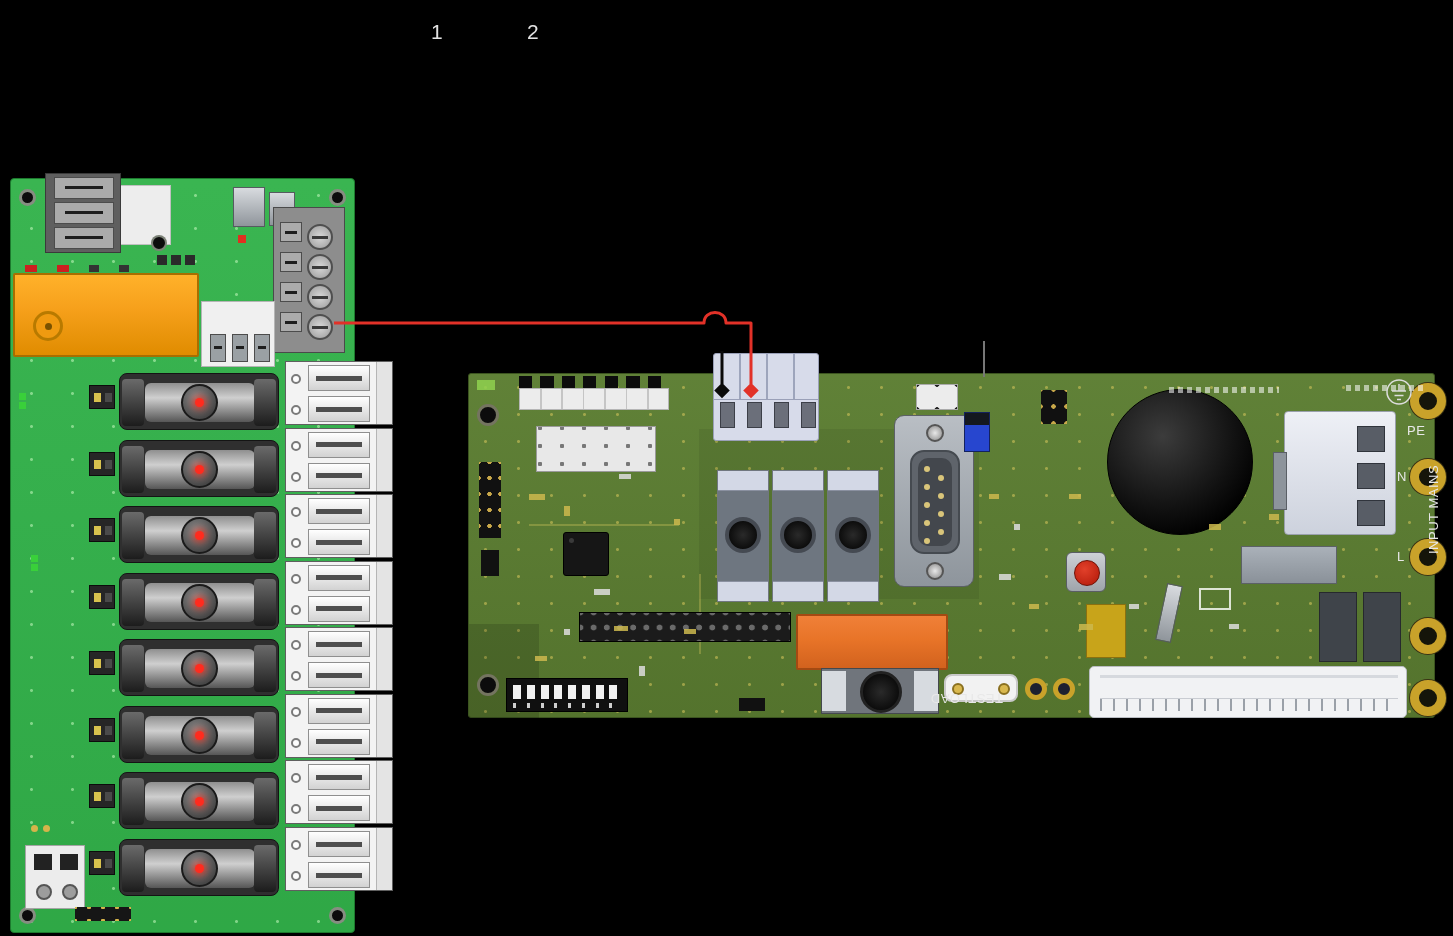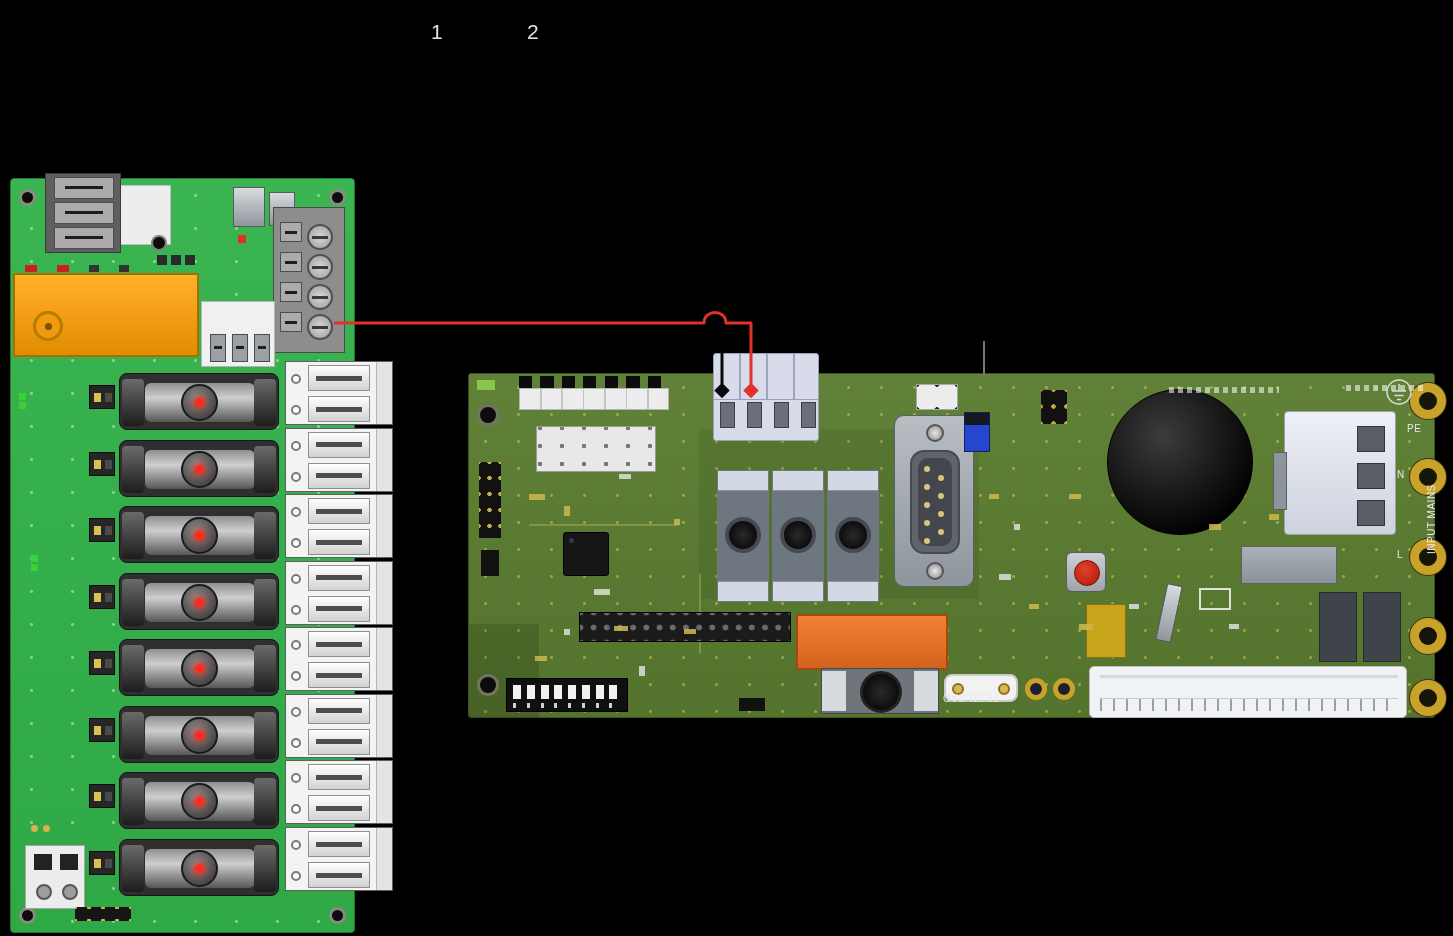--- a/index.html
+++ b/index.html
@@ -38,21 +38,21 @@
   
   #right-board{position:absolute;left:468px;top:373px;width:967px;height:345px;z-index:1;
     background-color:var(--right-board-green,#5b7d31);
     background-image:radial-gradient(circle,rgba(225,205,95,.5) 1.2px,transparent 1.7px),
       linear-gradient(rgba(255,255,255,.03),rgba(0,0,0,.08));
     background-size:33px 27px,100% 100%;
     border:1px solid #3c5420;border-radius:3px}
   .patch{position:absolute;background:rgba(0,0,0,.14)}
   .goldterm{position:absolute;left:941px;width:36px;height:36px;border-radius:50%;background:#15150a;border:9px solid var(--gold-pad,#c9a22a);box-shadow:0 0 0 1px #3a3214}
   .goldring{position:absolute;width:22px;height:22px;border-radius:50%;background:#1d2030;border:5px solid var(--gold-pad,#c9a22a)}
-  .sstext{position:absolute;color:#e8e8e8;font-size:10px;letter-spacing:.5px;line-height:1;z-index:3}
+  .sstext{position:absolute;color:#e8e8e8;font-size:13px;letter-spacing:.5px;line-height:1;z-index:3}
   .cslot{position:absolute;top:48px;width:15px;height:26px;background:#6b6f7a;border:1px solid #3c3f48}
   .capunit{position:absolute;top:96px;width:52px;height:132px;background:#aab3bf;border:1px solid #70777f}
   .capunit .bandT{position:absolute;left:0;top:0;width:100%;height:20px;background:#d3d8e6;border-bottom:1px solid #8a90a0}
   .capunit .bandB{position:absolute;left:0;bottom:0;width:100%;height:20px;background:#d3d8e6;border-top:1px solid #8a90a0}
   .capunit .mid{position:absolute;left:0;top:20px;width:100%;height:92px;background:#6e7680}
   .capunit .eye{position:absolute;left:7px;top:46px;width:36px;height:36px;border-radius:50%;background:radial-gradient(#2a2a2a,#000);border:4px solid #454a52}
   .dpin{position:absolute;width:6px;height:6px;border-radius:50%;background:#d9c57a}
   .txtbar{position:absolute;height:6px;background:repeating-linear-gradient(90deg,rgba(255,255,255,.55) 0 5px,transparent 5px 9px);z-index:3}
   .dot{position:absolute}
 </style>

